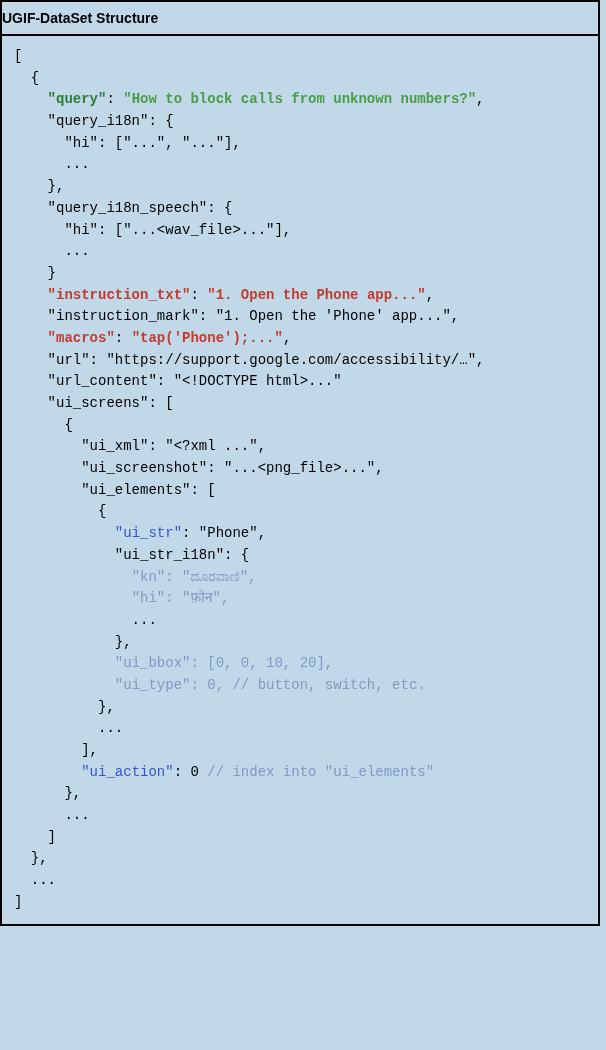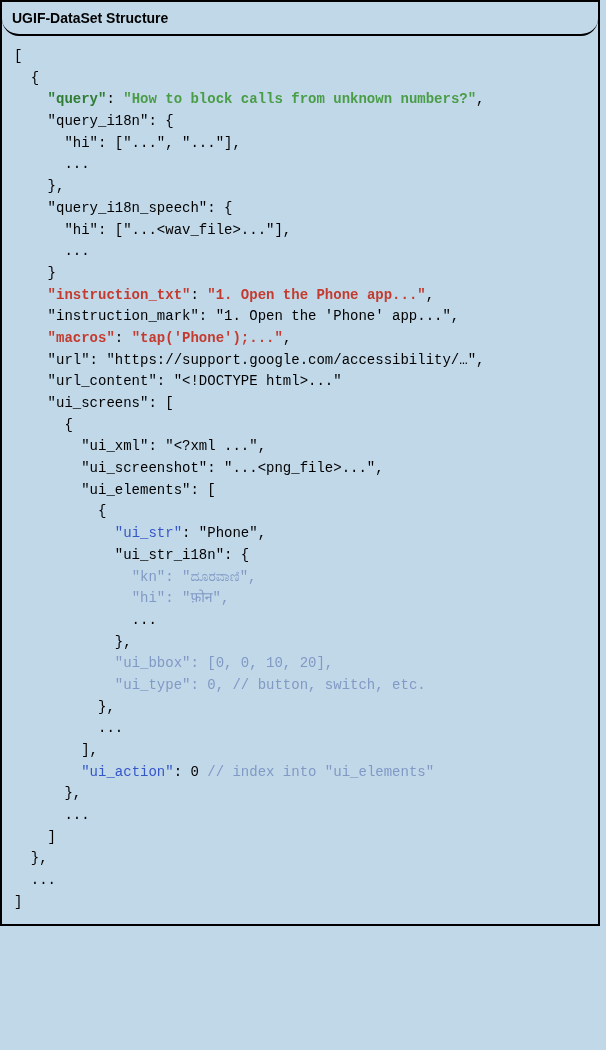--- a/index.html
+++ b/index.html
@@ -9,25 +9,24 @@
       font-family: 'Courier New', Courier, monospace;
       width: 606px;
     }
     .container {
       border: 2px solid #000;
       width: 600px;
       box-sizing: border-box;
     }
     .header {
       border-bottom: 2px solid #000;
-      padding: 8px 10px;
+      padding: 8px 0;
       font-family: Arial, sans-serif;
       font-weight: bold;
       font-size: 14px;
-      border-radius: 17px;
     }
     .code-block {
       padding: 10px 12px;
       font-size: 14px;
       line-height: 1.55;
       white-space: pre;
       overflow: hidden;
     }
     .black { color: #000; }
     .green-key { color: #2e7d32; font-weight: bold; }

